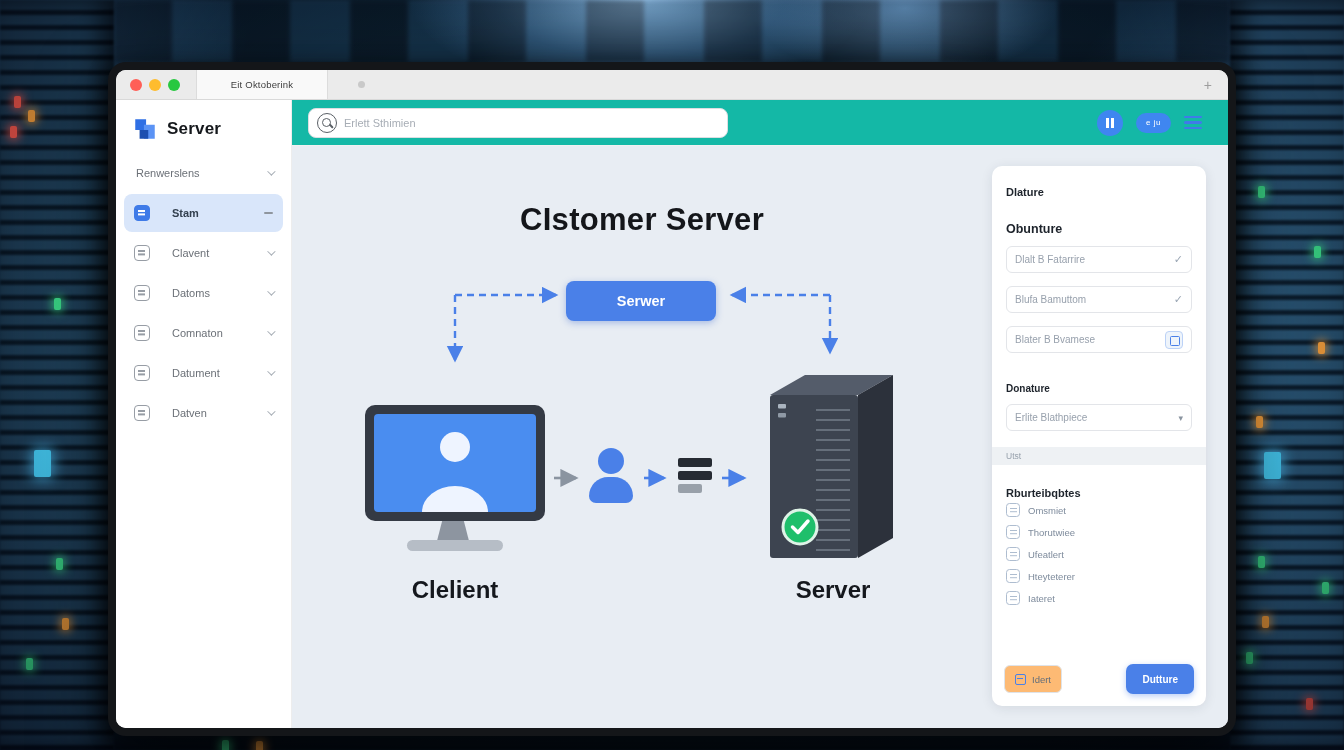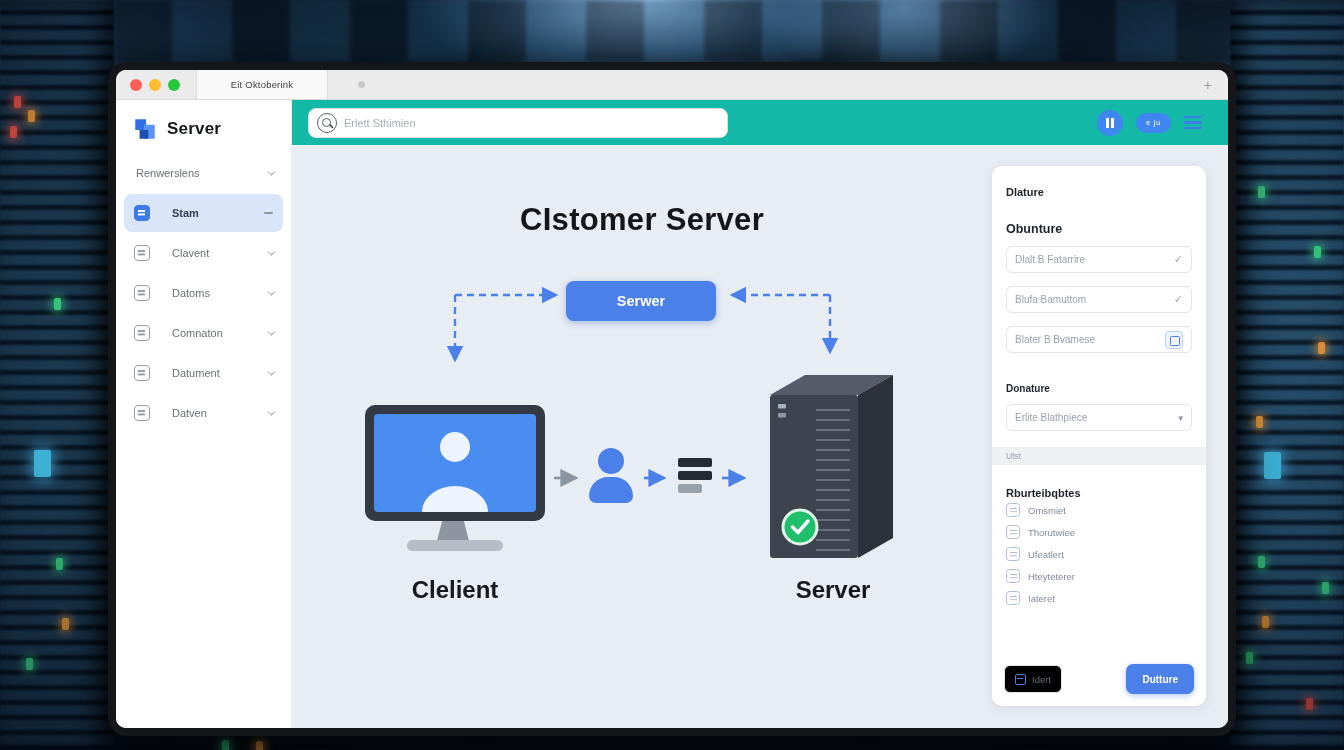--- a/index.html
+++ b/index.html
@@ -198,21 +198,21 @@
   .p-h4 { margin-top:22px; font-size:11px; font-weight:bold; color:#1d232b; }
   .p-row { display:flex; align-items:center; gap:8px; height:22px; }
   .row-ico { width:14px; height:14px; border:1.2px solid #aebdd0; border-radius:3.5px;
     position:relative; flex:0 0 14px; }
   .row-ico::before { content:''; position:absolute; left:2.5px; top:3.5px; width:7px; height:1.4px;
     background:#aebdd0; box-shadow:0 3.2px 0 #aebdd0; }
   .p-row-label { font-size:9.5px; color:#7e8b9c; }
   .p-footer { position:absolute; left:12px; right:12px; bottom:12px;
     display:flex; justify-content:space-between; align-items:center; }
   .btn-secondary { height:28px; padding:0 10px; border:1px solid #dfe3e8; border-radius:6px;
-    background:#000000; display:flex; align-items:center; gap:6px; cursor:pointer;
+    background:#fdba74; display:flex; align-items:center; gap:6px; cursor:pointer;
     font-family:"Liberation Sans", sans-serif; }
   .grid-ico { width:11px; height:11px; border:1.8px solid #4a80e8; border-radius:2px; position:relative; }
   .grid-ico::before { content:''; position:absolute; left:1px; top:3px; width:6px; height:1.5px; background:#4a80e8; }
   .btn-secondary-label { font-size:9.5px; color:#636e7a; }
   .btn-primary { height:30px; padding:0 16px; border:none; border-radius:7px; background:#4a80e8;
     color:#fff; font-size:10px; font-weight:bold; cursor:pointer;
     box-shadow:0 2px 6px rgba(74,128,232,.4); font-family:"Liberation Sans", sans-serif; }
 </style>
 </head>
 <body>

